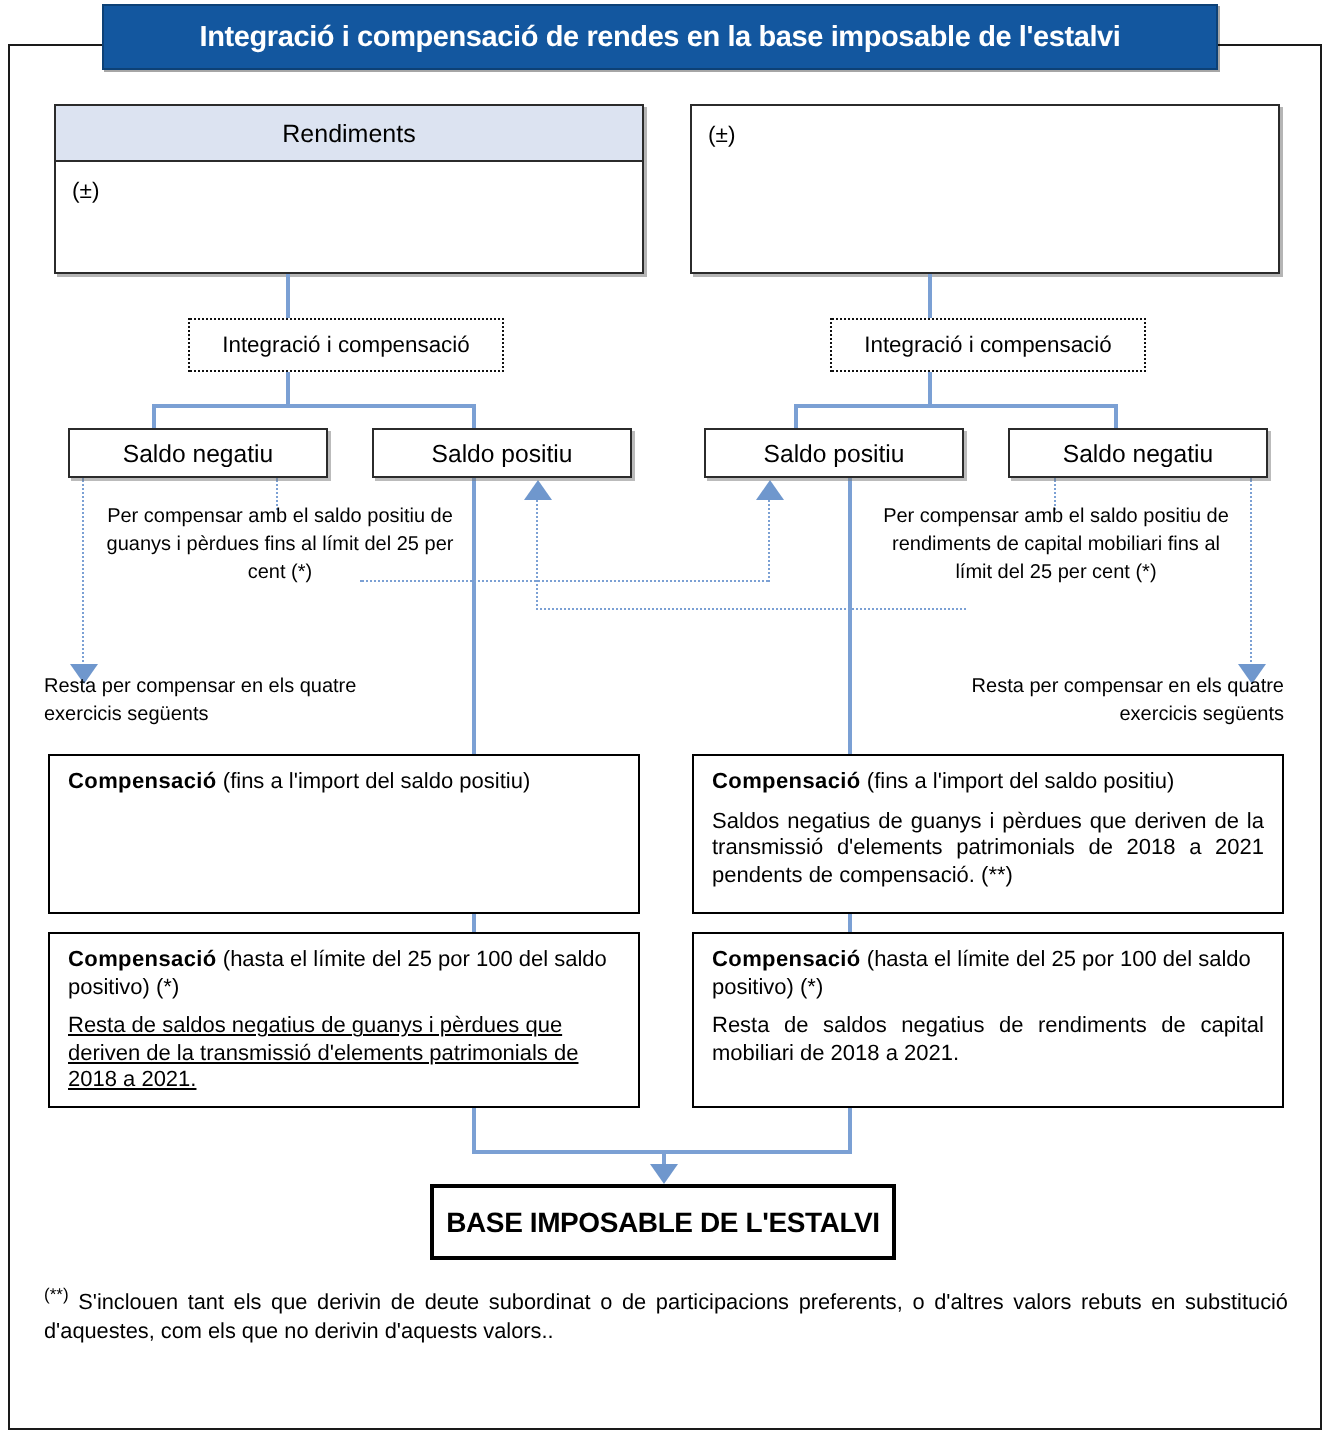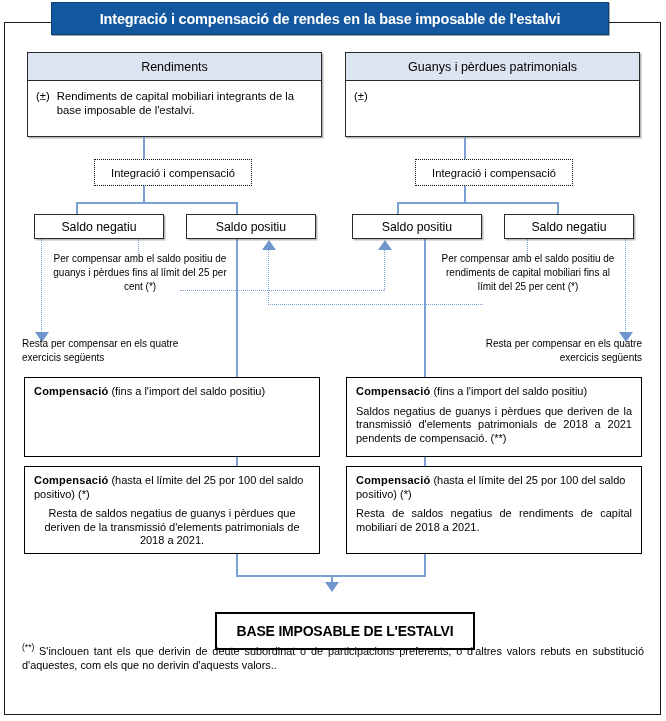--- a/index.html
+++ b/index.html
@@ -90,32 +90,31 @@
     border:1.6px solid #000;
     background:#fff;
     padding:7px 9px 7px 9px;
     font-size:11px;
     line-height:13.6px;
     z-index: 12;
   }
   .comp .l1 { margin:0 0 6px 0; }
   .comp .l1 b { font-weight:bold; letter-spacing:.2px; }
   .comp .l2 { margin:0; text-align:justify; }
-  .comp .l2.nj { text-align:center; }
+  .comp .l2.nj { text-align:left;text-decoration:underline; }
 
   
   #base-box {
     position:absolute;
-    left:215px; top:592px; width:260px; height:38px;
+    left:215px; top:592px; width:233px; height:38px;
     border:2px solid #000;
     background:#fff;
     display:flex; align-items:center; justify-content:center;
     font-weight:bold; font-size:14px; letter-spacing:-0.2px;
     z-index:14;
-    margin-top:20px;
   }
 
   
   .flab {
     position:absolute;
     font-size:10px;
     line-height:14.2px;
     z-index: 11;
   }
   .flab.c { text-align:center; }
@@ -150,26 +149,24 @@
 <body>
 
 <div id="frame"></div>
 
 <div id="title-bar">Integració i compensació de rendes en la base imposable de l'estalvi</div>
 
 <div class="panel" style="left:27px; top:52px; width:295px; height:85px;">
   <div class="panel-head">Rendiments</div>
   <div class="panel-body">
     <span class="pm">(±)</span>
-    <span class="txt">Rendiments de capital mobiliari integrants de la base imposable de l'estalvi.</span>
   </div>
 </div>
 
 <div class="panel" style="left:345px; top:52px; width:295px; height:85px;">
-  <div class="panel-head">Guanys i pèrdues patrimonials</div>
   <div class="panel-body">
     <span class="pm">(±)</span>
   </div>
 </div>
 
 <div class="ln lv" style="left:143px; top:137px; height:22px;"></div>
 <div class="ln lv" style="left:464px; top:137px; height:22px;"></div>
 
 <div class="dotbox" style="left:94px; top:159px; width:158px; height:27px;">Integració i compensació</div>
 <div class="dotbox" style="left:415px; top:159px; width:158px; height:27px;">Integració i compensació</div>

